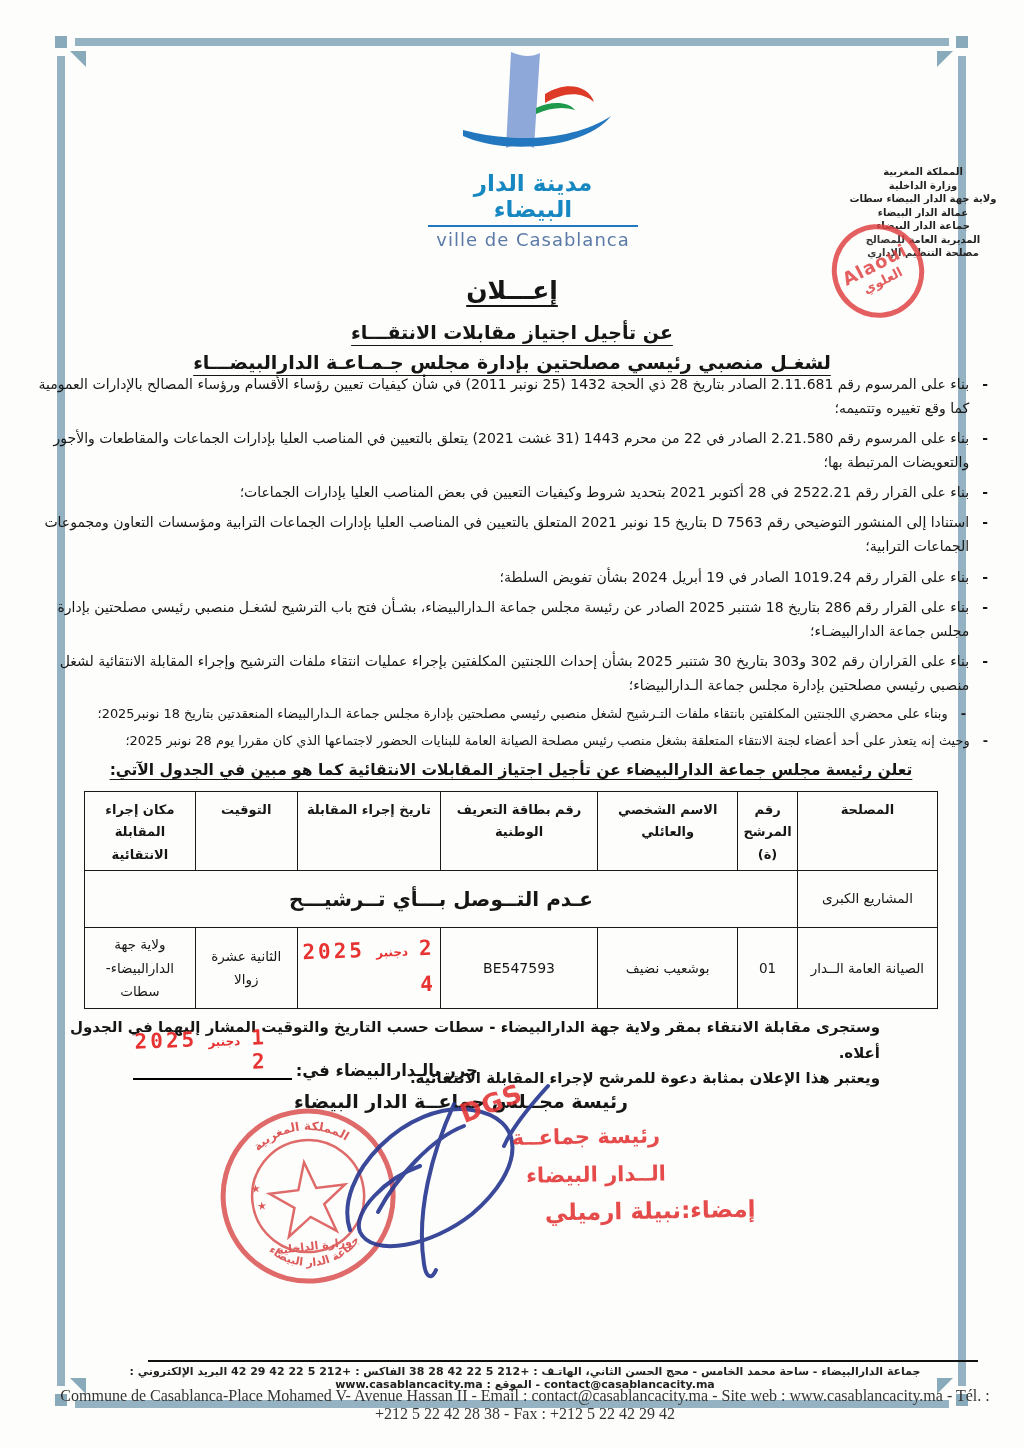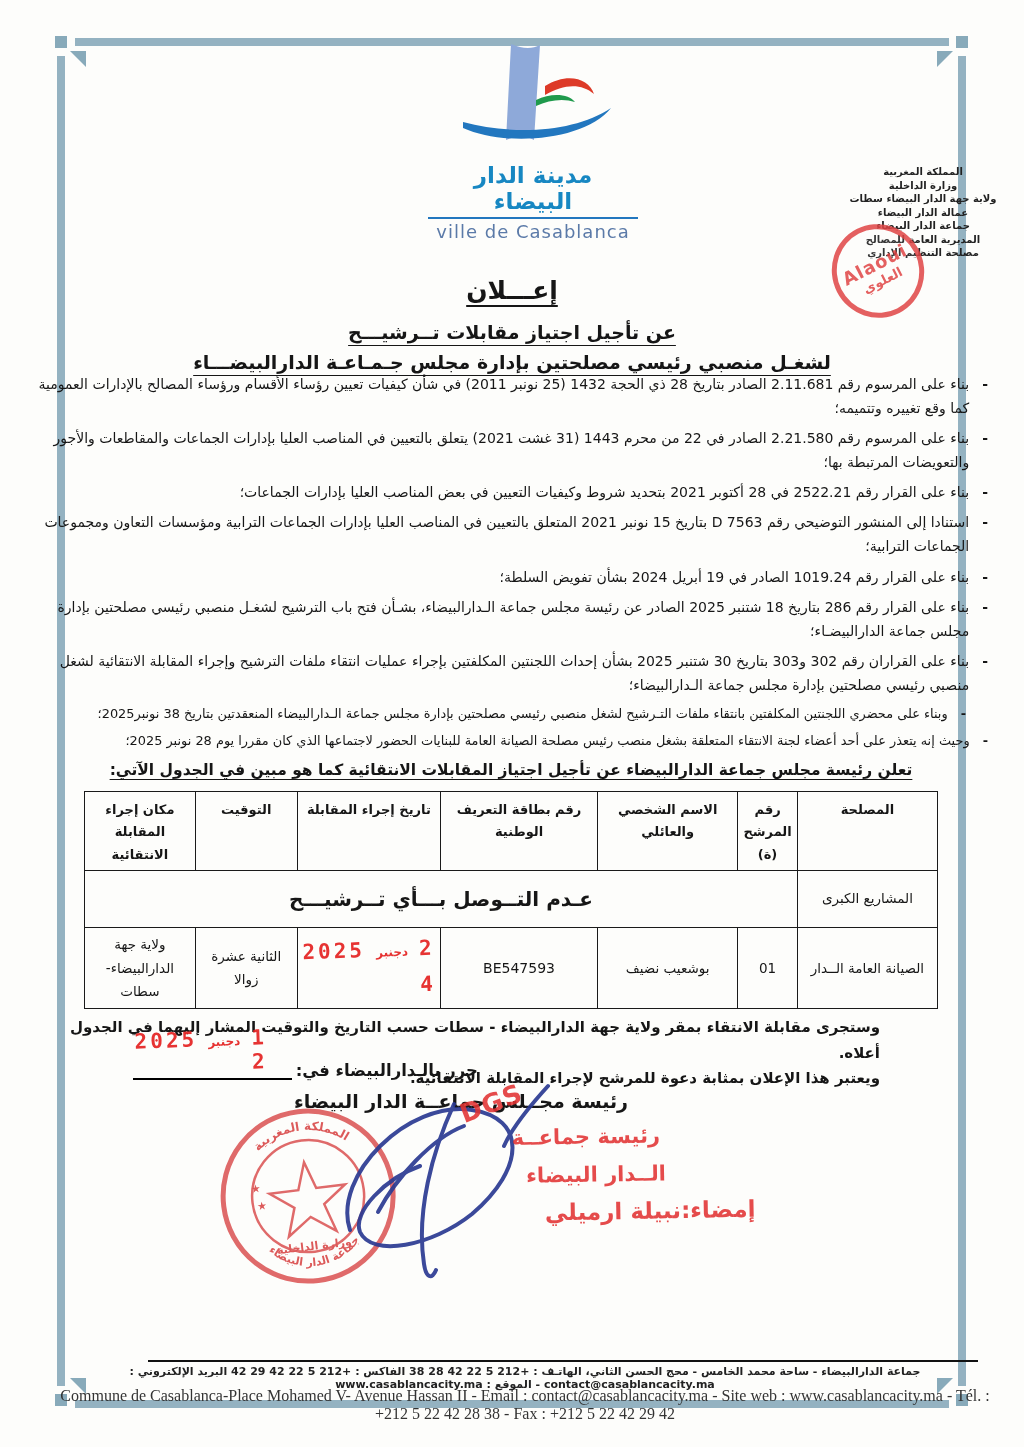--- a/index.html
+++ b/index.html
@@ -9,21 +9,21 @@
   .frame{position:absolute;left:57px;top:38px;width:909px;height:1370px;
          border:8px solid #88aaba;box-sizing:border-box;opacity:.9;}
   .gap{position:absolute;width:28px;height:28px;background:#fdfdfb;}
   .csq{position:absolute;width:12px;height:12px;background:#88aaba;}
   .ctr{position:absolute;width:16px;height:16px;background:#88aaba;}
   .tri-tl{clip-path:polygon(0 0,100% 0,100% 100%);}
   .tri-tr{clip-path:polygon(0 0,100% 0,0 100%);}
   .tri-bl{clip-path:polygon(0 0,100% 100%,100% 0);}
   .tri-br{clip-path:polygon(0 0,0 100%,100% 0);}
   
-  .logo{position:absolute;left:428px;top:40px;width:210px;text-align:center;}
+  .logo{position:absolute;left:428px;top:48px;width:210px;text-align:center;}
   .logo-ar{display:inline-block;font-size:23px;font-weight:700;color:#1787c2;
            border-bottom:2px solid #2277bf;padding:0 6px 3px;direction:rtl;}
   .logo-fr{font-size:18px;color:#5b7aa8;letter-spacing:1px;margin-top:2px;}
   
   .ministry{position:absolute;right:16px;top:165px;width:170px;text-align:center;
             direction:rtl;font-size:10px;font-weight:700;line-height:13.5px;color:#222;}
   .ministry span{display:block;}
   
   .alaoui{position:absolute;left:832px;top:224px;width:82px;height:84px;border:5px solid #e04545;
           border-radius:50%;transform:rotate(-27deg);display:flex;flex-direction:column;
@@ -125,21 +125,21 @@
     <span>مصلحة التنظيم الإداري</span>
   </div>
 
   <div class="alaoui">
     <span class="al-lat">Alaoui</span>
     <span class="al-ar">العلوي</span>
   </div>
 
   <div class="doc-title">
     <div class="t1">إعـــلان</div>
-    <div class="t2">عن تأجيل اجتياز مقابلات تــرشيـــح</div>
+    <div class="t2">عن تأجيل اجتياز مقابلات الانتقـــاء</div>
     <div class="t3">لشغـل منصبي رئيسي مصلحتين بإدارة مجلس جـمـاعـة الدارالبيضـــاء</div>
   </div>
 
   <div class="content">
     <div class="b">
         <span>بناء على المرسوم رقم 2.11.681 الصادر بتاريخ 28 ذي الحجة 1432 (25 نونبر 2011) في شأن كيفيات تعيين رؤساء الأقسام ورؤساء المصالح بالإدارات العمومية كما وقع تغييره وتتميمه؛</span>
       </div>
     <div class="b">
         <span>بناء على المرسوم رقم 2.21.580 الصادر في 22 من محرم 1443 (31 غشت 2021) يتعلق بالتعيين في المناصب العليا بإدارات الجماعات والمقاطعات والأجور والتعويضات المرتبطة بها؛</span>
       </div>
@@ -152,21 +152,21 @@
     <div class="b">
         <span>بناء على القرار رقم 1019.24 الصادر في 19 أبريل 2024 بشأن تفويض السلطة؛</span>
       </div>
     <div class="b">
         <span>بناء على القرار رقم 286 بتاريخ 18 شتنبر 2025 الصادر عن رئيسة مجلس جماعة الـدارالبيضاء، بشـأن فتح باب الترشيح لشغـل منصبي رئيسي مصلحتين بإدارة مجلس جماعة الدارالبيضـاء؛</span>
       </div>
     <div class="b">
         <span>بناء على القراران رقم 302 و303 بتاريخ 30 شتنبر 2025 بشأن إحداث اللجنتين المكلفتين بإجراء عمليات انتقاء ملفات الترشيح وإجراء المقابلة الانتقائية لشغل منصبي رئيسي مصلحتين بإدارة مجلس جماعة الـدارالبيضاء؛</span>
       </div>
     <div class="b small ind">
-        <span>وبناء على محضري اللجنتين المكلفتين بانتقاء ملفات التـرشيح لشغل منصبي رئيسي مصلحتين بإدارة مجلس جماعة الـدارالبيضاء المنعقدتين بتاريخ 38 نونبر2025؛</span>
+        <span>وبناء على محضري اللجنتين المكلفتين بانتقاء ملفات التـرشيح لشغل منصبي رئيسي مصلحتين بإدارة مجلس جماعة الـدارالبيضاء المنعقدتين بتاريخ 18 نونبر2025؛</span>
       </div>
     <div class="b small">
         <span>وحيث إنه يتعذر على أحد أعضاء لجنة الانتقاء المتعلقة بشغل منصب رئيس مصلحة الصيانة العامة للبنايات الحضور لاجتماعها الذي كان مقررا يوم 28 نونبر 2025؛</span>
       </div>
 
     <div class="announce">تعلن رئيسة مجلس جماعة الدارالبيضاء عن تأجيل اجتياز المقابلات الانتقائية كما هو مبين في الجدول الآتي:</div>
 
     <table>
       <colgroup>
         <col style="width:16.5%">

